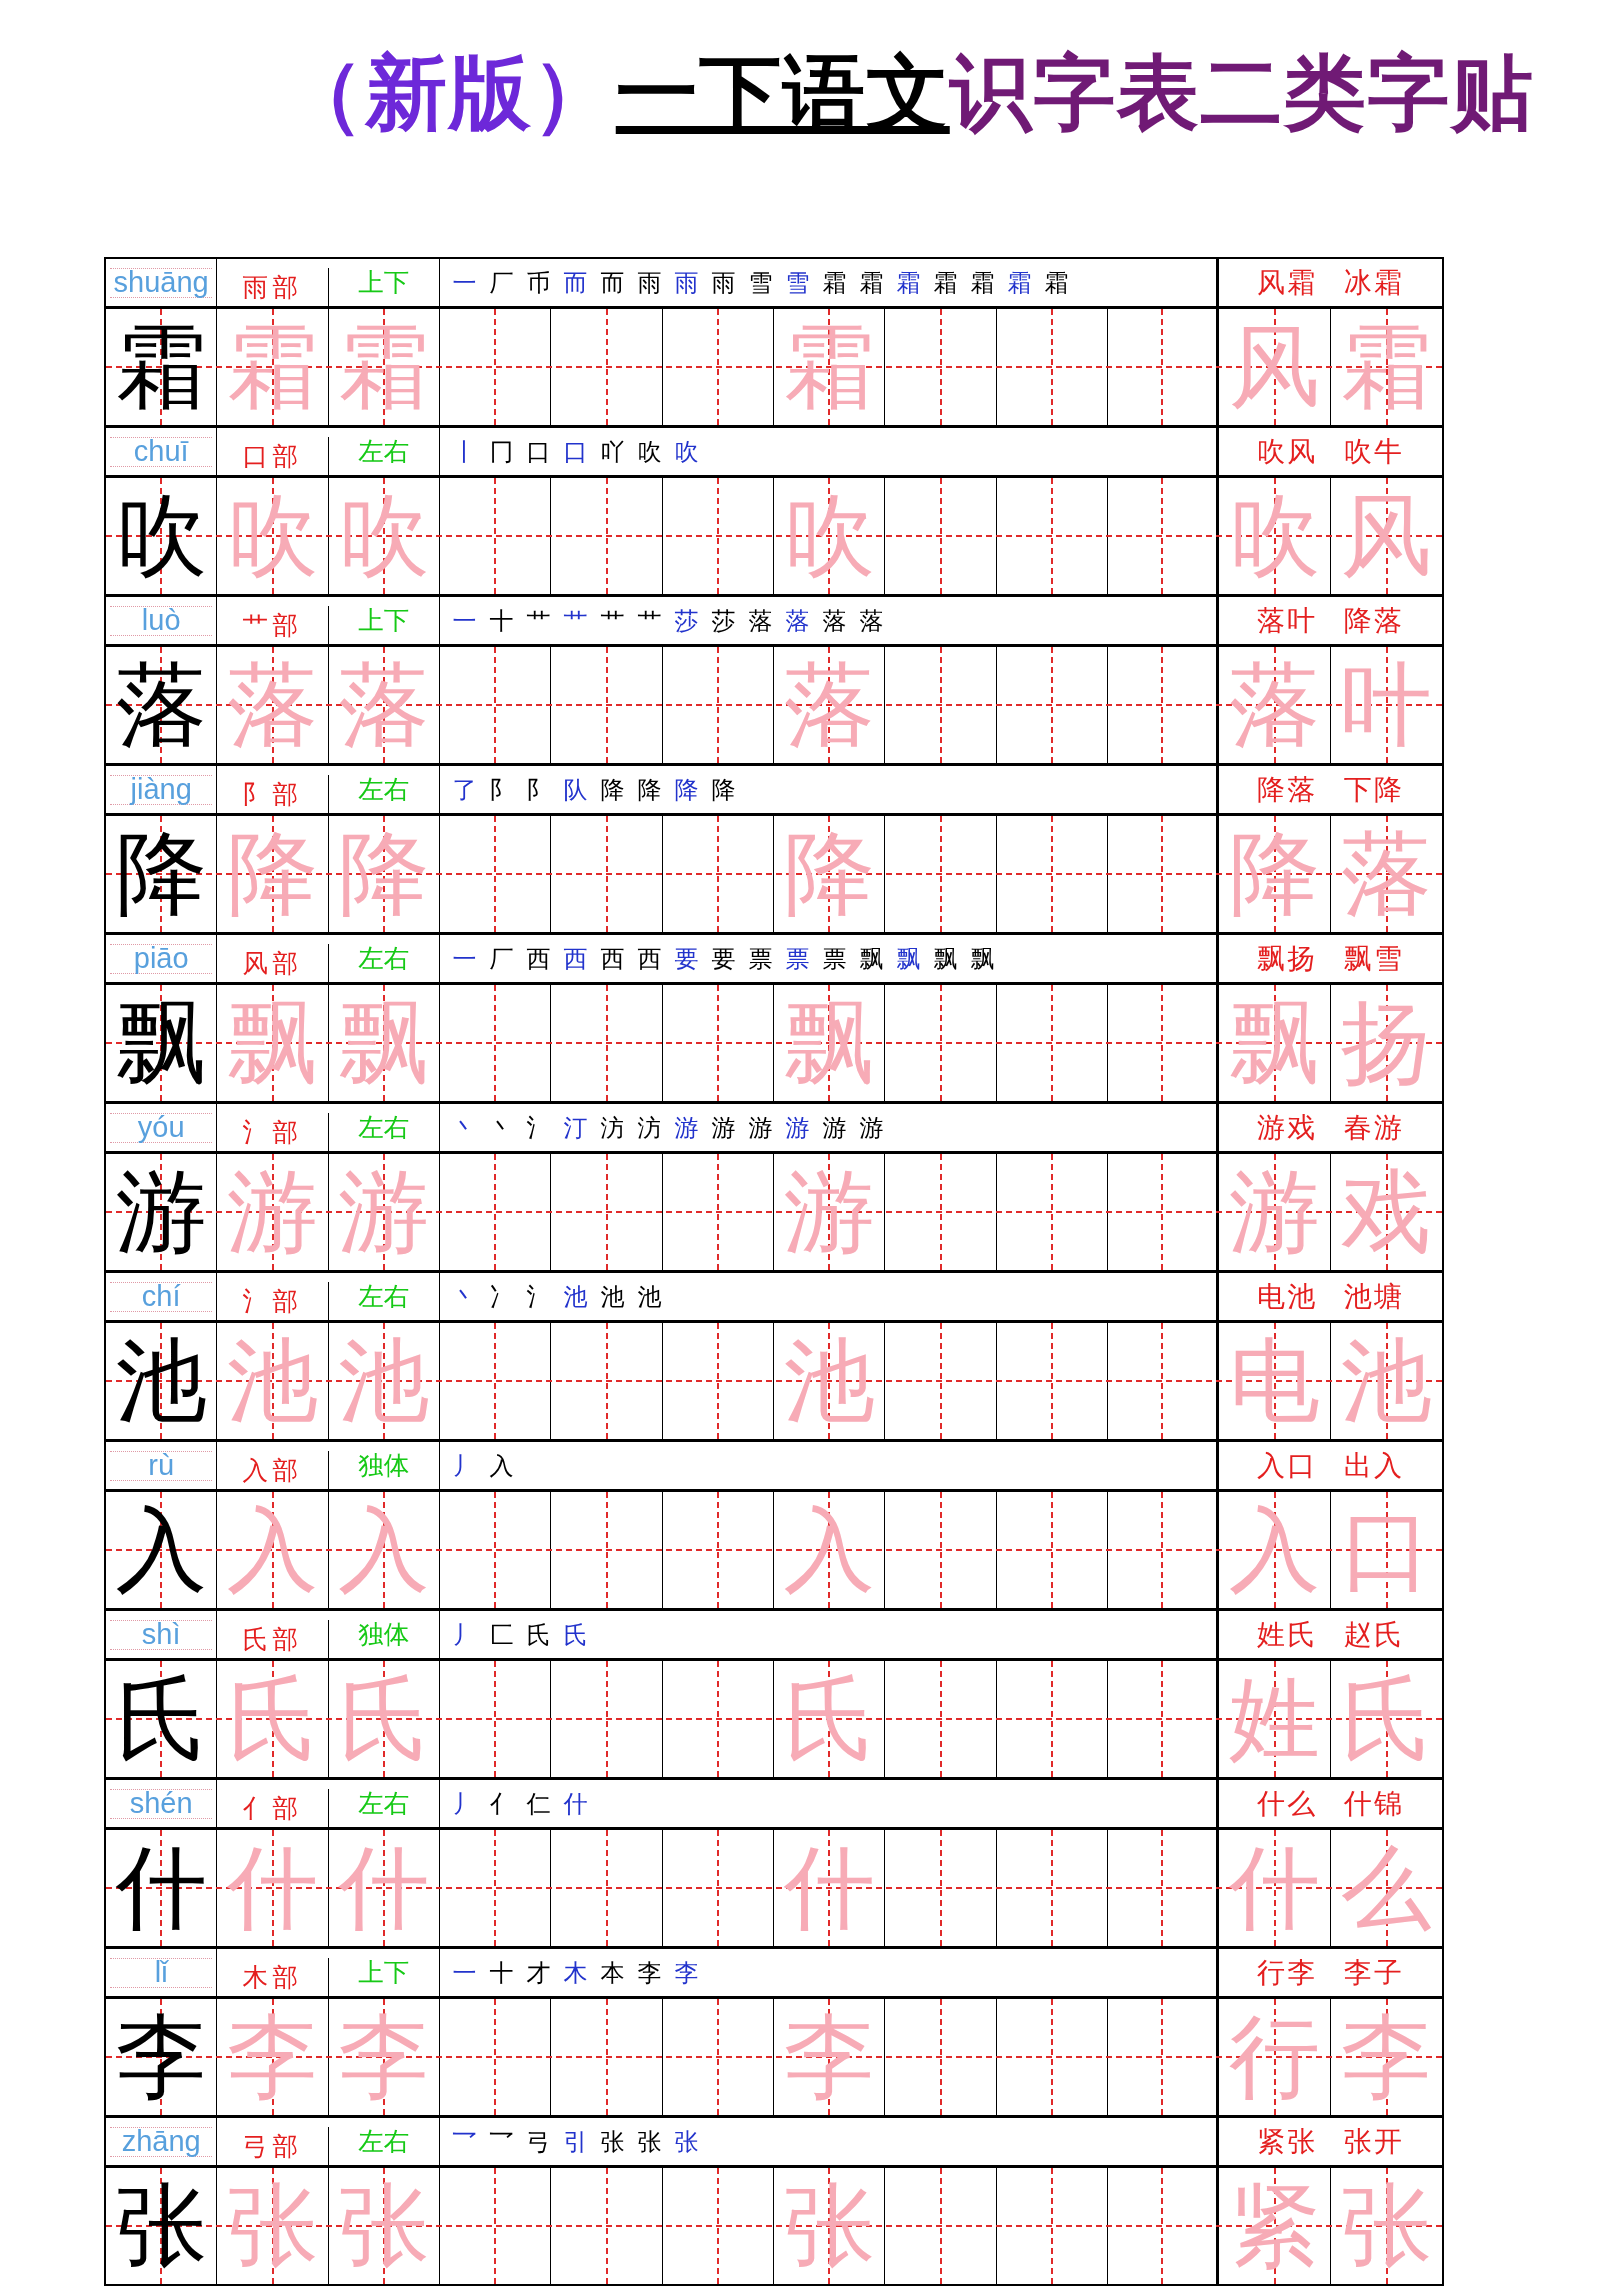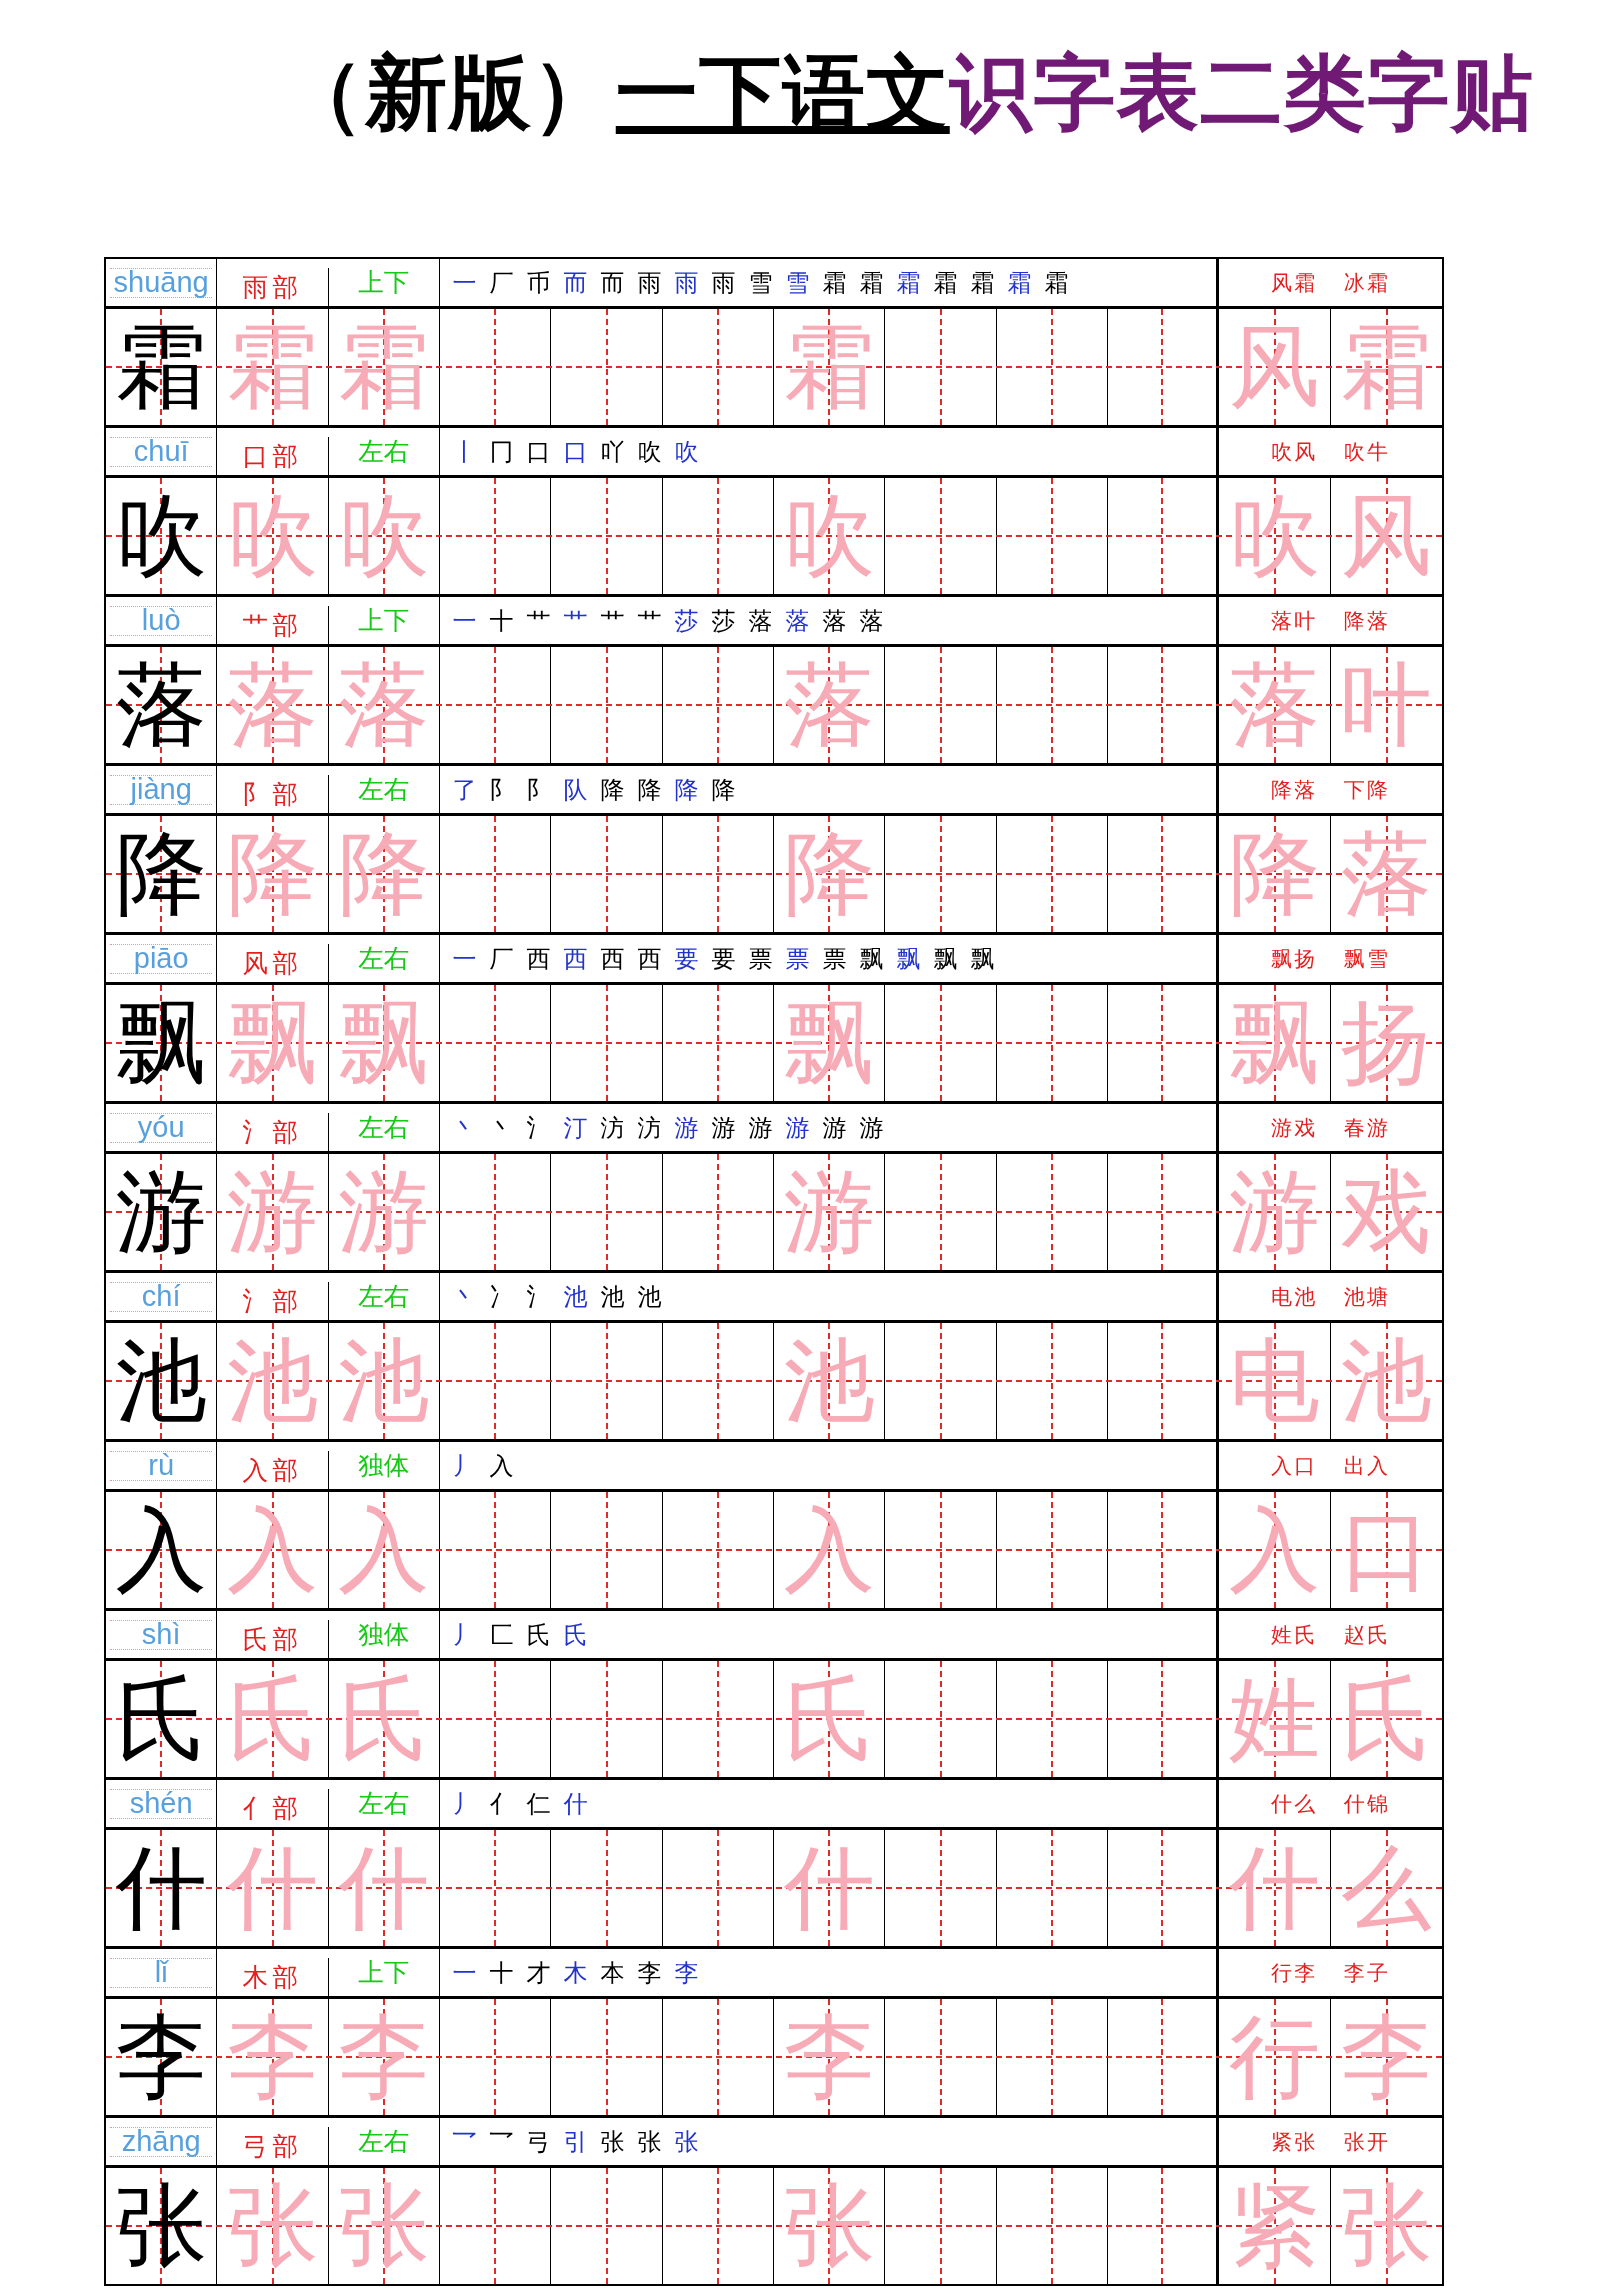--- a/index.html
+++ b/index.html
@@ -2,21 +2,21 @@
 <html style="font-size:12.4px"><head>
 <meta charset="utf-8">
 <style>
   html,body{margin:0;padding:0;background:#ffffff;}
   .page{position:relative;width:1623px;height:2295px;background:#fff;overflow:hidden;
         font-family:"Liberation Sans",sans-serif;}
   
   .title{position:absolute;top:48px;left:0;width:1623px;text-align:center;
          padding-left:193px;box-sizing:border-box;white-space:nowrap;
          font-size:82px;font-weight:bold;letter-spacing:1.5px;line-height:1.1;}
-  .title .t-red{color:#000000;}
+  .title .t-red{color:#6d28d9;}
   .title .t-black{color:#000000;text-decoration:underline;}
   .title .t-blue{color:#701a75;font-family:Liberation Serif, serif;}
   
   .sheet{position:absolute;left:104px;top:257px;width:1340px;border:2.3px solid #000;
          box-sizing:border-box;background:#fff;}
   .block + .block{border-top:3.1px solid #000;}
   
   .header-row{display:grid;grid-template-columns:1fr 1fr 1fr 7fr 2fr;height:47px;
               border-bottom:3.1px solid #000;}
   .h-cell{position:relative;display:flex;align-items:center;justify-content:center;
@@ -25,21 +25,21 @@
   .pinyin-text{color:#58a0dd;font-size:29px;position:relative;z-index:2;}
   .pguide{position:absolute;left:3.9px;right:3.9px;height:0;border-top:1.5px dotted #e09aa6;z-index:1;}
   .pguide.top{top:8.5px;}
   .pguide.bot{bottom:8.5px;}
   .radical-cell{color:#e41f1f;font-size:25.5px;letter-spacing:4.6px;margin-top:9px;}
   .structure-cell{color:#16c916;font-size:25.5px;text-align:center;}
   .strokes-cell{justify-content:flex-start;gap:13px;padding-left:12.4px;border-right:3.1px solid #000;}
   .stroke-step{font-size:24px;color:#000;line-height:1;}
   .stroke-step:nth-child(3n+1){color:#2233cc;}
   .words-cell{gap:26px;border-right:none;}
-  .example-word{color:#e41f1f;font-size:21px;letter-spacing:2.3px;}
+  .example-word{color:#e41f1f;font-size:28px;letter-spacing:2.3px;}
   
   .practice-row{position:relative;display:grid;grid-template-columns:repeat(12,1fr);height:116px;}
   .hdash{position:absolute;left:0;right:0;top:50%;margin-top:-0.8px;height:0;
          border-top:2.3px dashed #e02a2a;z-index:3;pointer-events:none;}
   .p-cell{position:relative;display:flex;align-items:center;justify-content:center;
           border-right:1.5px solid #000;overflow:hidden;}
   .p-cell.thick-r{border-right:3.1px solid #000;}
   .p-cell.no-r{border-right:none;}
   .vdash{position:absolute;top:0;bottom:0;left:50%;margin-left:-0.8px;width:0;
          border-left:2.3px dashed #e02a2a;z-index:2;}

